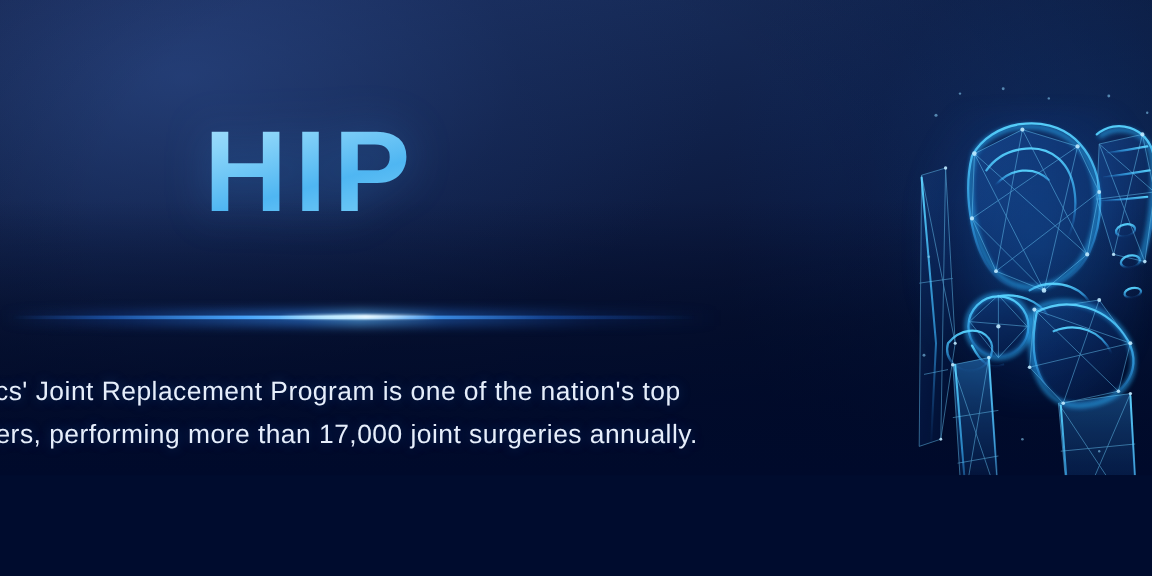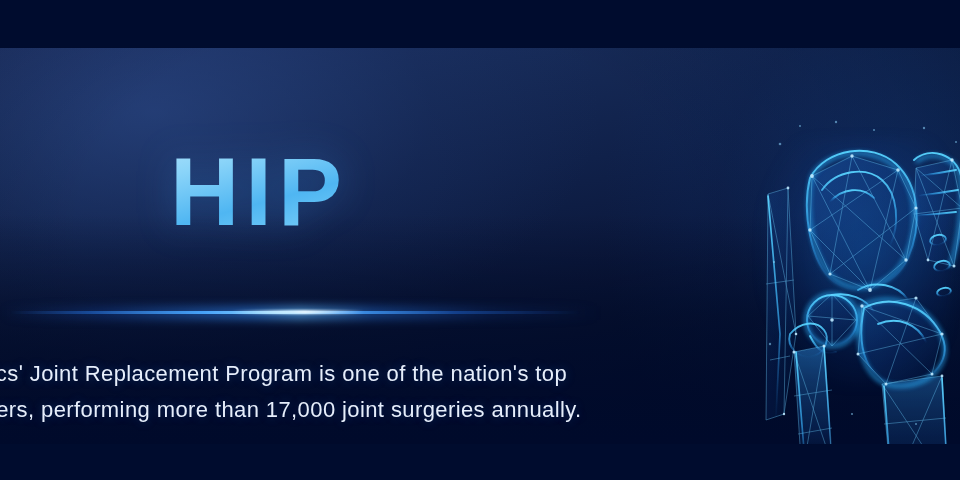--- a/index.html
+++ b/index.html
@@ -7,21 +7,20 @@
     padding: 0;
     background: #000c2e;
   }
   #banner {
     position: relative;
     width: 960px;
     height: 396px;
     overflow: hidden;
     font-family: "Liberation Sans", sans-serif;
     background: #0b1a3d;
-    margin-top: 48px;
   }
 
   
   .bg-base {
     position: absolute; inset: 0;
     background: linear-gradient(170deg, #1d3163 0%, #162a57 18%, #10214a 38%, #0a1639 60%, #030f31 80%, #000b2a 100%);
   }
   .bg-radial-left {
     position: absolute; inset: 0;
     background: radial-gradient(ellipse 620px 340px at 16% 16%, rgba(46,76,140,0.55) 0%, rgba(30,52,104,0.25) 45%, rgba(0,0,0,0) 72%);

